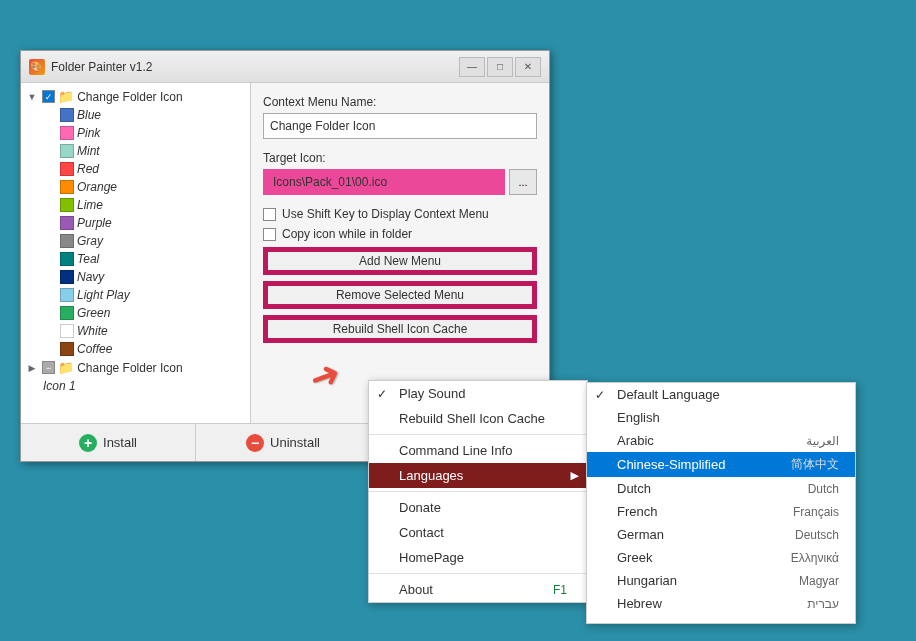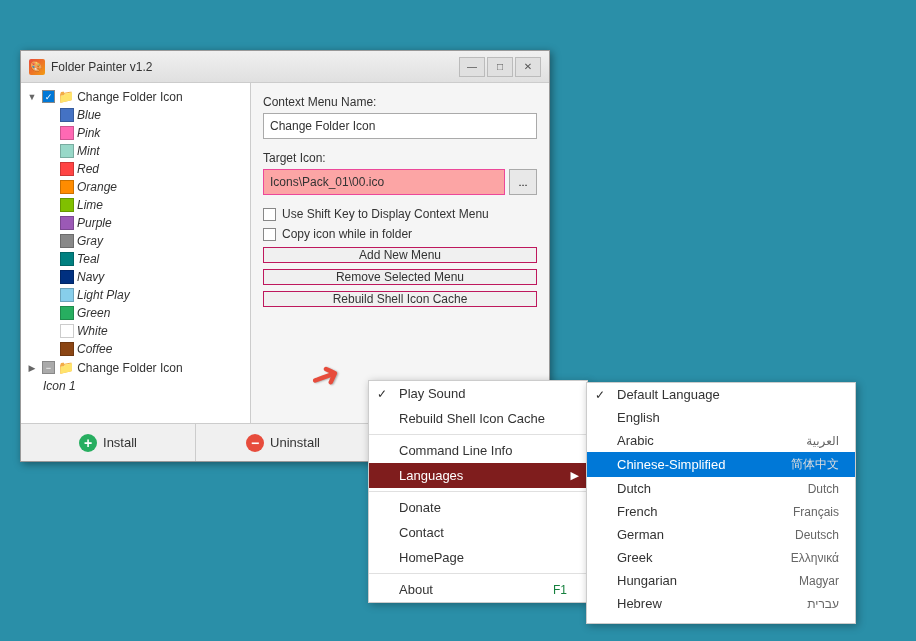--- a/index.html
+++ b/index.html
@@ -172,22 +172,22 @@
 
     .field-row {
       display: flex;
       gap: 4px;
       align-items: center;
     }
 
     .field-input-small {
       flex: 1;
       height: 26px;
-      border: 1px solid #ec4899;
-      background: #fca5a5;
+      border: 4px solid #ec4899;
+      background: #ec4899;
       padding: 2px 6px;
       font-size: 12px;
       color: #333;
     }
 
     .browse-btn {
       width: 28px;
       height: 26px;
       border: 1px solid #aaa;
       background: #e8e8e8;
@@ -214,23 +214,23 @@
     }
 
     .checkbox-label {
       font-size: 12px;
       color: #333;
     }
 
     .action-btn {
       display: block;
       width: 100%;
-      height: 16px;
+      height: 28px;
       margin-bottom: 6px;
-      border: 1px solid #be185d;
+      border: 5px solid #be185d;
       background: #f0f0f0;
       cursor: pointer;
       font-size: 12px;
       color: #333;
       text-align: center;
     }
 
     
     .bottom-bar {
       display: flex;

